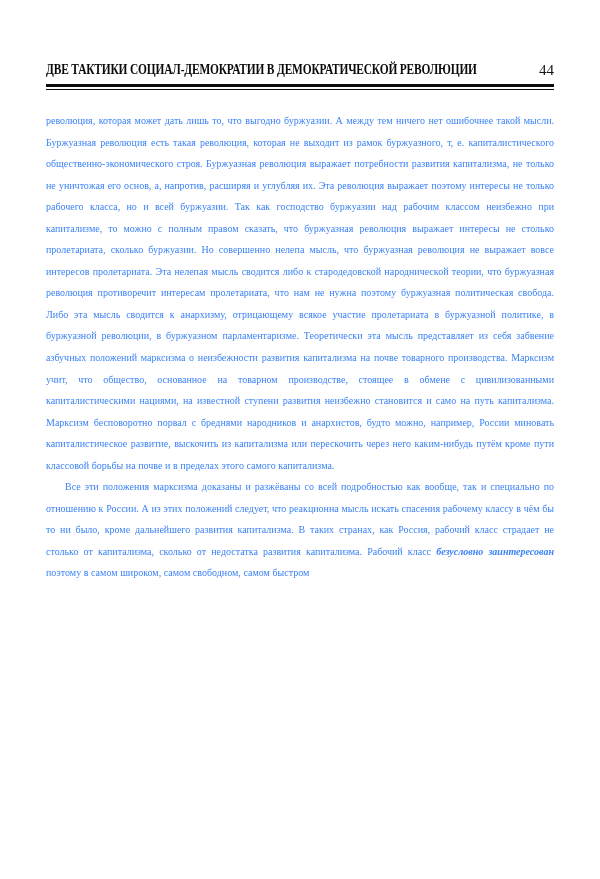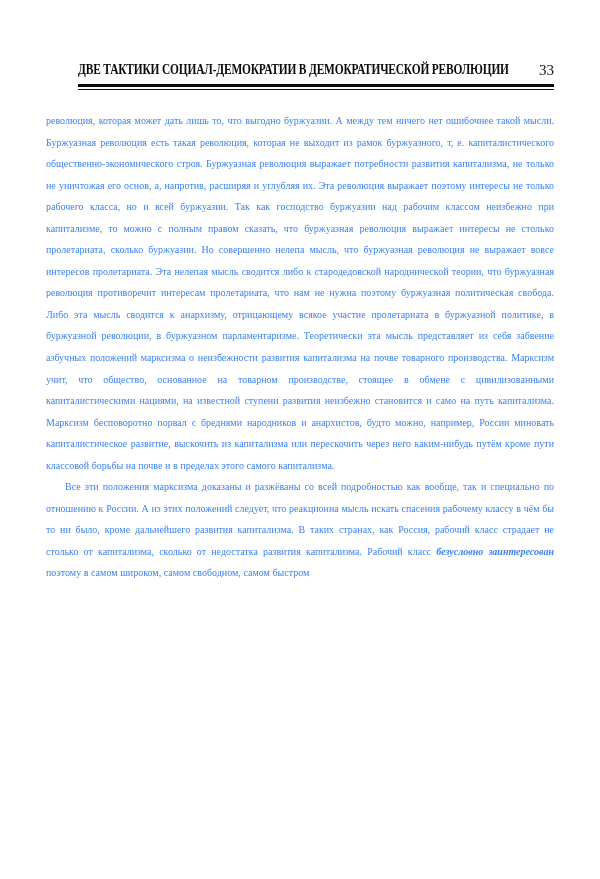--- a/index.html
+++ b/index.html
@@ -20,21 +20,20 @@
     position: absolute;
     left: 46px;
     top: 0;
     width: 508px;
   }
   
   .runhead {
     position: relative;
     height: 34px;
     margin-top: 62px;
-    margin-left: 32px;
   }
   .runhead-title {
     position: absolute;
     left: 0;
     top: 0;
     font-family: "Liberation Serif", "DejaVu Serif", serif;
     font-weight: bold;
     font-size: 13.6px;
     line-height: 16px;
     letter-spacing: -0.2px;
@@ -94,21 +93,21 @@
   }
 </style>
 </head>
 <body>
 
 <div class="page">
   <div class="content">
 
     <div class="runhead">
       <div class="runhead-title">ДВЕ ТАКТИКИ СОЦИАЛ-ДЕМОКРАТИИ В ДЕМОКРАТИЧЕСКОЙ РЕВОЛЮЦИИ</div>
-      <div class="runhead-folio">33</div>
+      <div class="runhead-folio">44</div>
       <div class="rule-thick"></div>
       <div class="rule-thin"></div>
     </div>
 
     <div class="body">
       <p class="noindent">революция, которая может дать лишь то, что выгодно буржуазии. А между тем ничего нет ошибочнее такой мысли. Буржуазная революция есть такая революция, которая не выходит из рамок буржуазного, т, е. капиталистического общественно-экономического строя. Буржуазная революция выражает потребности развития капитализма, не только не уничтожая его основ, а, напротив, расширяя и углубляя их. Эта революция выражает поэтому интересы не только рабочего класса, но и всей буржуазии. Так как господство буржуазии над рабочим классом неизбежно при капитализме, то можно с полным правом сказать, что буржуазная революция выражает интересы не столько пролетариата, сколько буржуазии. Но совершенно нелепа мысль, что буржуазная революция не выражает вовсе интересов пролетариата. Эта нелепая мысль сводится либо к стародедовской народнической теории, что буржуазная революция противоречит интересам пролетариата, что нам не нужна поэтому буржуазная политическая свобода. Либо эта мысль сводится к анархизму, отрицающему всякое участие пролетариата в буржуазной политике, в буржуазной революции, в буржуазном парламентаризме. Теоретически эта мысль представляет из себя забвение азбучных положений марксизма о неизбежности развития капитализма на почве товарного производства. Марксизм учит, что общество, основанное на товарном производстве, стоящее в обмене с цивилизованными капиталистическими нациями, на известной ступени развития неизбежно становится и само на путь капитализма. Марксизм бесповоротно порвал с бреднями народников и анархистов, будто можно, например, России миновать капиталистическое развитие, выскочить из капитализма или перескочить через него каким-нибудь путём кроме пути классовой борьбы на почве и в пределах этого самого капитализма.</p>
       <p><span>Все эти положения марксизма доказаны и разжёваны со всей подробностью как вообще, так и специально по отношению к России. А из этих положений следует, что </span><span class="ital">реакционна</span><span> мысль искать спасения рабочему классу в чём бы то ни было, кроме дальнейшего развития капитализма. В таких странах, как Россия, рабочий класс страдает не столько от капитализма, сколько от недостатка развития капитализма. Рабочий класс </span><span class="bital">безусловно заинтересован</span><span> поэтому в самом широком, самом свободном, самом быстром</span></p>
     </div>
 
   </div>

